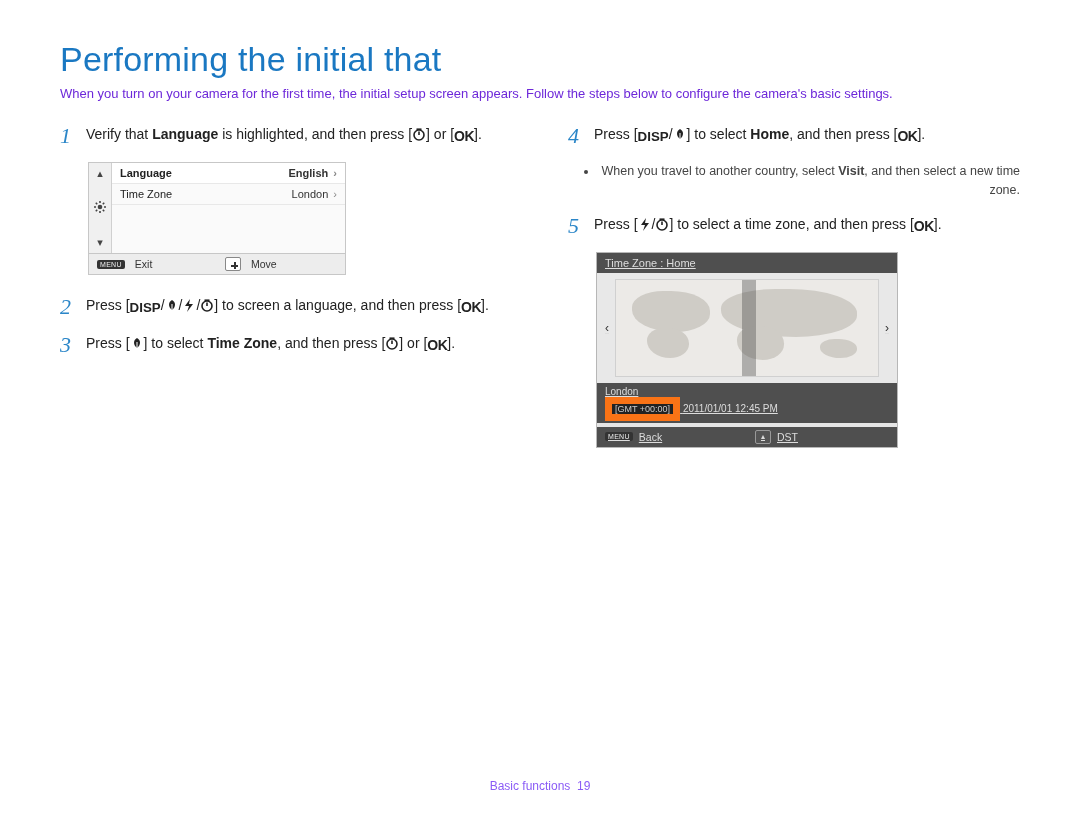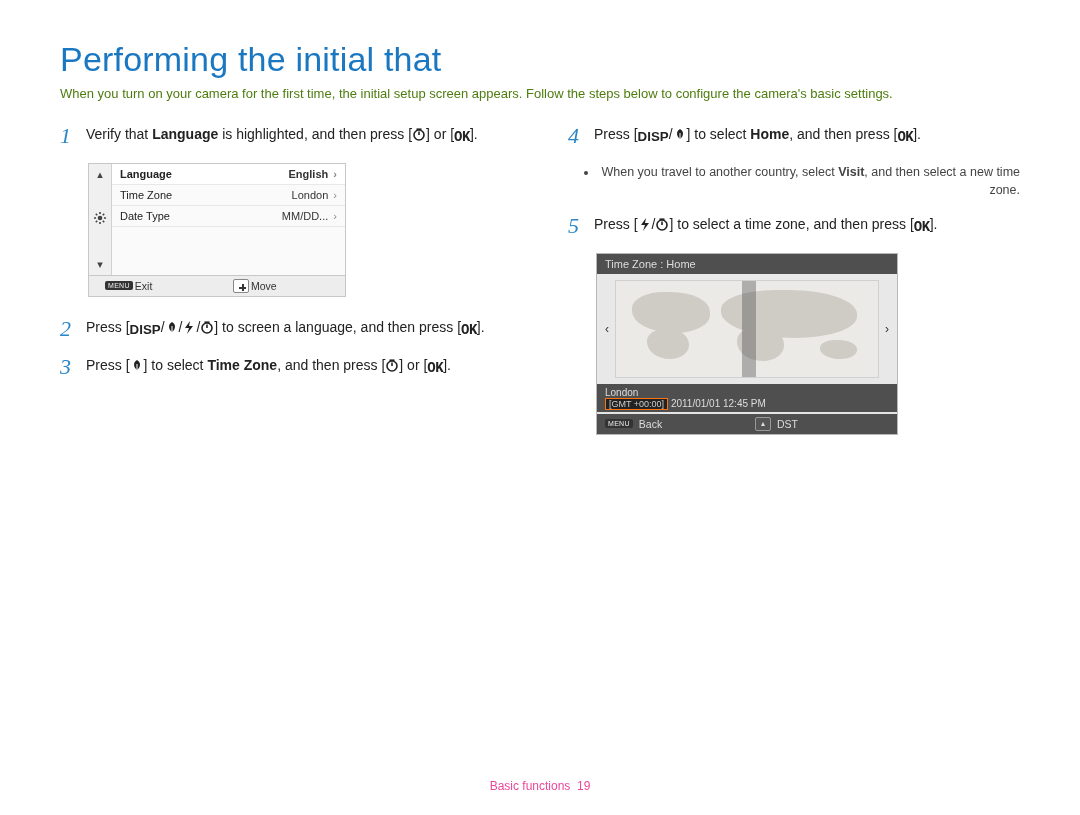--- a/index.html
+++ b/index.html
@@ -14,21 +14,21 @@
   }
   h1.title {
     color: #1a78c2;
     font-weight: 400;
     font-size: 34px;
     margin: 0 0 6px 0;
     letter-spacing: 0.2px;
   }
   p.intro {
     font-size: 13px;
-    color: #4d7c0f;
+    color: #6d28d9;
     margin: 0 0 20px 0;
     line-height: 1.45;
   }
   .columns {
     display: flex;
     gap: 56px;
   }
   .col { flex: 1; }
   .step {
     display: flex;
@@ -53,21 +53,21 @@
     font-size: 12.5px;
     color: #444;
     line-height: 1.5;
   }
   ul.sub li { margin-bottom: 2px; text-align: right; }
   .glyph {
     display: inline-block;
     vertical-align: -2px;
     font-weight: 700;
   }
-  .ok { font-family: Liberation Mono, monospace; font-weight: 800; letter-spacing: -0.5px; }
+  .ok { font-family: Liberation Sans, sans-serif; font-weight: 800; letter-spacing: -0.5px; }
   .disp { font-family: Arial; font-weight: 800; font-size: 0.95em; }
   .icon-svg { display:inline-block; vertical-align:-2px; }
 
   
   .cam-screen {
     width: 256px;
     border: 1px solid #c7c7c7;
     margin: 8px 0 20px 28px;
     font-size: 11px;
     background: #fafafa;
@@ -99,25 +99,24 @@
   .cam-empty { height: 48px; }
   .cam-foot {
     display: flex;
     border-top: 1px solid #c7c7c7;
     background: #ededed;
   }
   .cam-foot > div {
     flex: 1;
     display: flex;
     align-items: center;
-    gap: 2px;
+    gap: 10px;
     padding: 3px 8px;
     font-size: 10.5px;
     color: #333;
-    margin-left: 8px;
   }
   .menu-badge {
     display:inline-block;
     font-size: 7px;
     background:#333;
     color:#eee;
     padding: 1px 3px;
     border-radius: 2px;
     letter-spacing: 0.3px;
   }
@@ -133,20 +132,21 @@
   }
 
   
   .tz-screen {
     width: 300px;
     border: 1px solid #b7b7b7;
     margin: 8px 0 0 28px;
     font-size: 11px;
     background: #14b8a6;
     color: #ddd;
+    text-decoration: underline;
   }
   .tz-title {
     background: #4f4f4f;
     padding: 4px 8px;
     font-size: 11px;
   }
   .tz-map-wrap {
     background: #e8e8e8;
     padding: 6px 8px;
     position: relative;
@@ -175,29 +175,29 @@
     background: rgba(60,60,60,0.35);
   }
   .tz-info {
     background:#4f4f4f;
     padding: 3px 8px 2px 8px;
     font-size: 10px;
   }
   .tz-gmt {
     display:inline-block;
     background:#222;
-    border:1px solid #f97316;
+    border:7px solid #f97316;
     padding:0px 3px;
     font-size:9px;
     color:#ccc;
   }
   .tz-foot {
     display:flex;
     background:#4f4f4f;
-    border-top:2px solid #e5e5e5;
+    border-top:4px solid #e5e5e5;
   }
   .tz-foot > div {
     flex:1;
     display:flex;
     align-items:center;
     gap:6px;
     padding:3px 8px;
     font-size:10.5px;
   }
   .nav-badge-dark {
@@ -218,21 +218,21 @@
     background:#cfccc6;
     border-radius: 40% 50% 45% 55%;
   }
 
   .footer {
     position:absolute;
     bottom: 22px;
     left:0; right:0;
     text-align:center;
     font-size: 12px;
-    color:#ec4899;
+    color:#8b5cf6;
   }
 </style>
 </head>
 <body>
 
 <svg width="0" height="0" style="position:absolute">
   <defs>
     <g id="i-timer">
         <circle cx="7" cy="8" r="5" fill="none" stroke="currentColor" stroke-width="1.6"></circle>
         <path d="M7 8 L7 4.5" stroke="currentColor" stroke-width="1.6"></path>
@@ -292,24 +292,20 @@
         </div>
         <div class="cam-rows">
           <div class="cam-row hl">
             <span>Language</span>
             <span class="val"><span>English</span><span class="chev"> ›</span></span>
           </div>
           <div class="cam-row">
             <span>Time Zone</span>
             <span class="val"><span>London</span><span class="chev"> ›</span></span>
           </div>
-          <div class="cam-row">
-            <span>Date Type</span>
-            <span class="val"><span>MM/DD...</span><span class="chev"> ›</span></span>
-          </div>
           <div class="cam-empty"></div>
         </div>
       </div>
       <div class="cam-foot">
         <div>
             <span class="menu-badge">MENU</span>
             <span>Exit</span>
           </div>
         <div>
             <span class="nav-badge">

